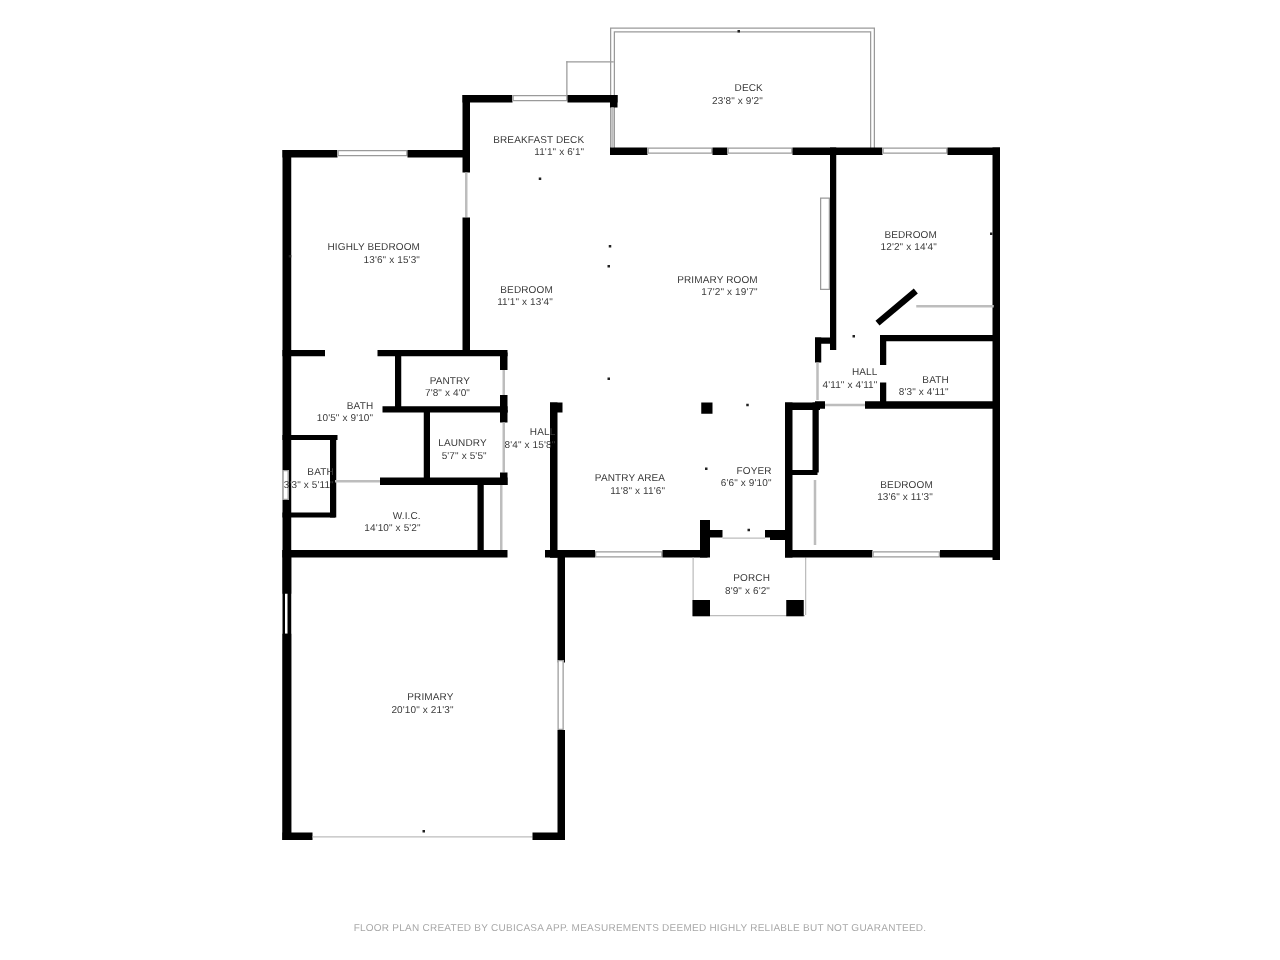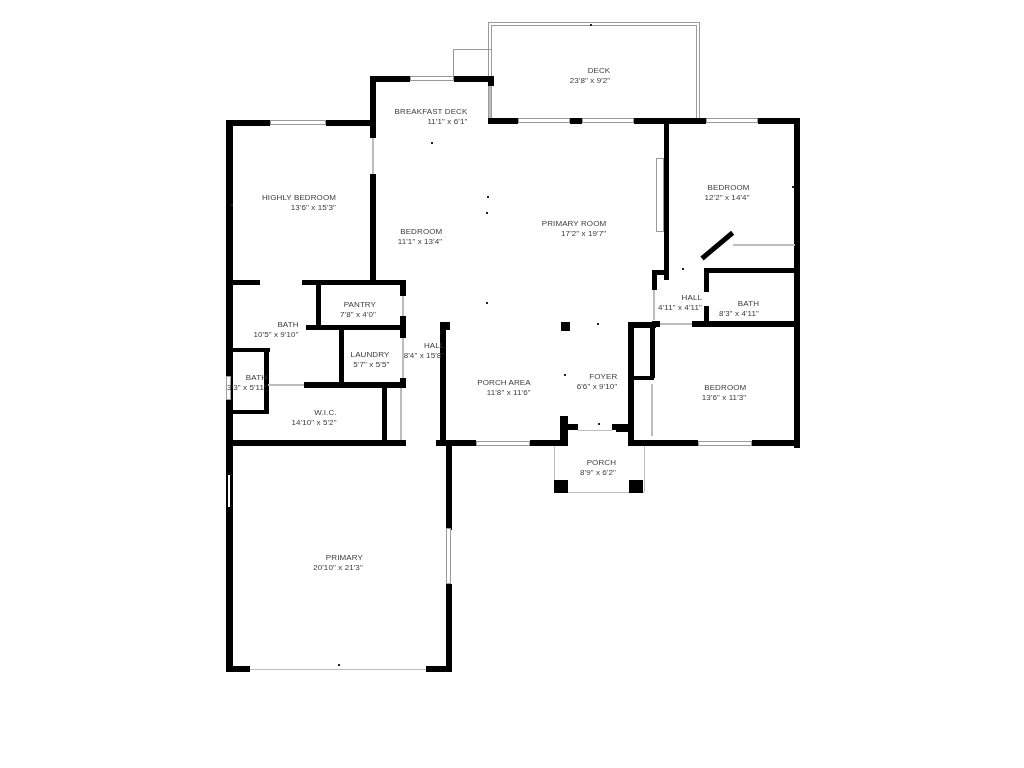--- a/index.html
+++ b/index.html
@@ -176,21 +176,21 @@
   </div>
   <div class="room" style="left:424px;top:341px;">
     <span>HALL</span>
       <span>8'4" x 15'8"</span>
   </div>
   <div class="room" style="left:247px;top:373px;">
     <span>BATH</span>
       <span>3'3" x 5'11"</span>
   </div>
   <div class="room" style="left:504px;top:378px;">
-    <span>PORCH AREA</span>
+    <span>PANTRY AREA</span>
       <span>11'8" x 11'6"</span>
   </div>
   <div class="room" style="left:597px;top:372px;">
     <span>FOYER</span>
       <span>6'6" x 9'10"</span>
   </div>
   <div class="room" style="left:724px;top:383px;">
     <span>BEDROOM</span>
       <span>13'6" x 11'3"</span>
   </div>
@@ -213,13 +213,14 @@
   <div class="dot" style="left:486px;top:212px;"></div>
   <div class="dot" style="left:486px;top:302px;"></div>
   <div class="dot" style="left:597px;top:323px;"></div>
   <div class="dot" style="left:564px;top:374px;"></div>
   <div class="dot" style="left:598px;top:423px;"></div>
   <div class="dot" style="left:338px;top:664px;"></div>
   <div class="dot" style="left:792px;top:186px;"></div>
   <div class="dot" style="left:231px;top:204px;"></div>
   <div class="dot" style="left:682px;top:268px;"></div>
 
+  <div class="footer">FLOOR PLAN CREATED BY CUBICASA APP. MEASUREMENTS DEEMED HIGHLY RELIABLE BUT NOT GUARANTEED.</div>
 </div>
 
 </body></html>

